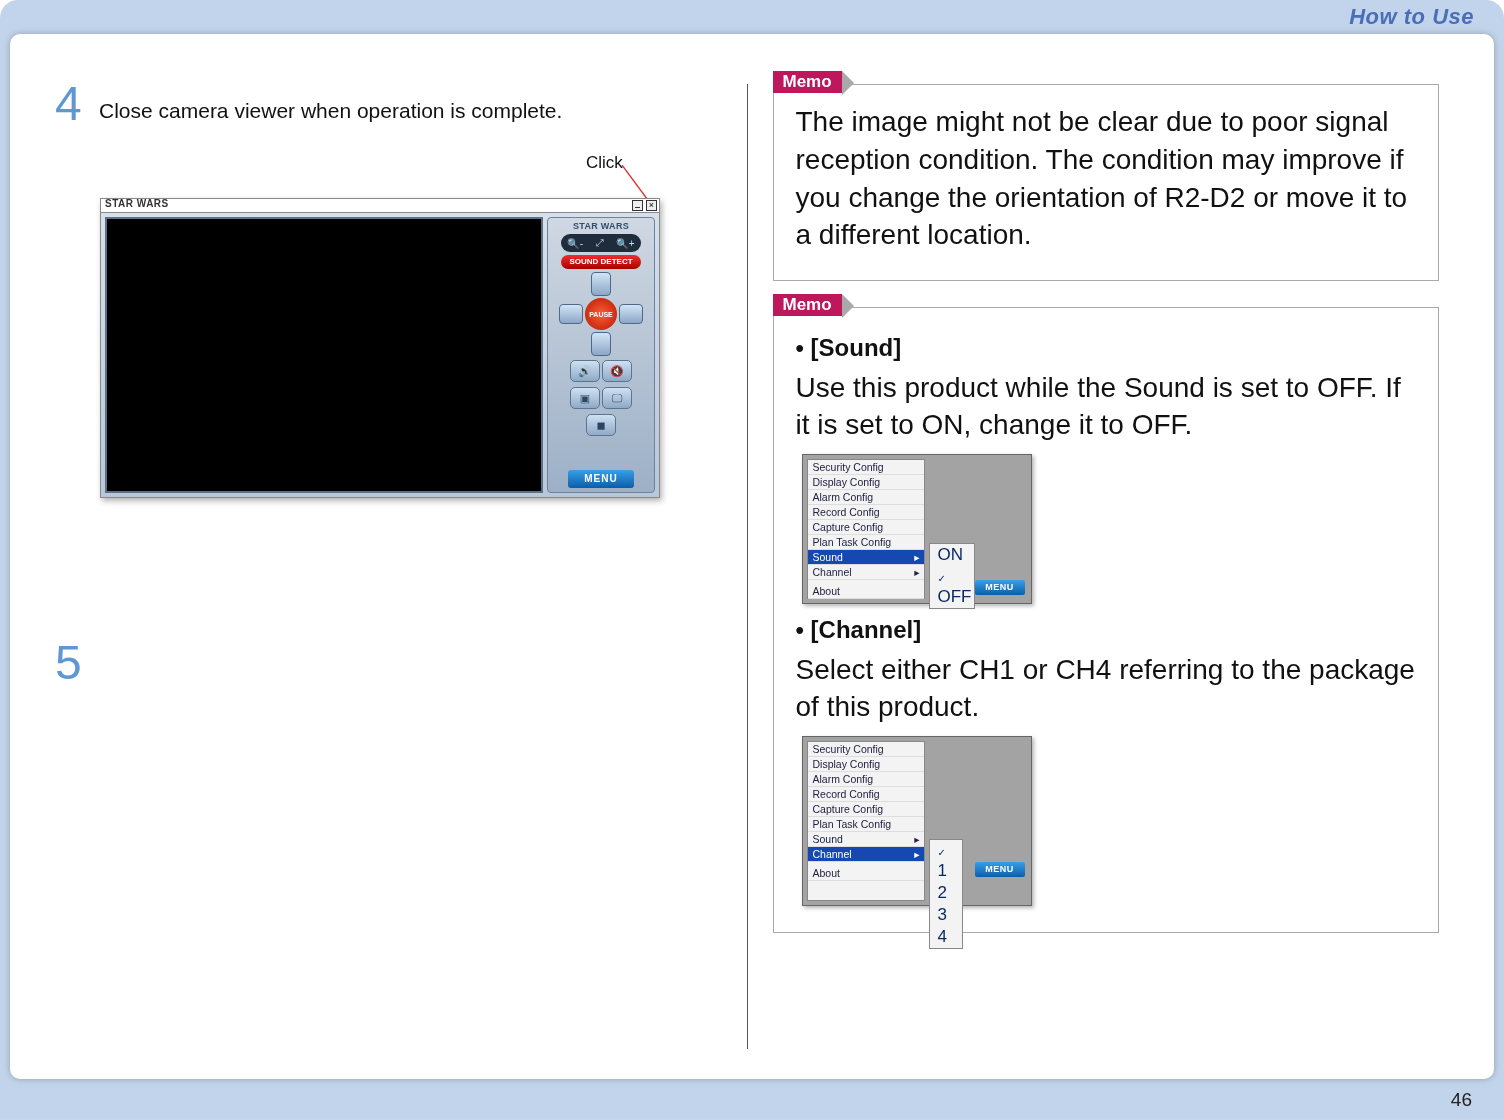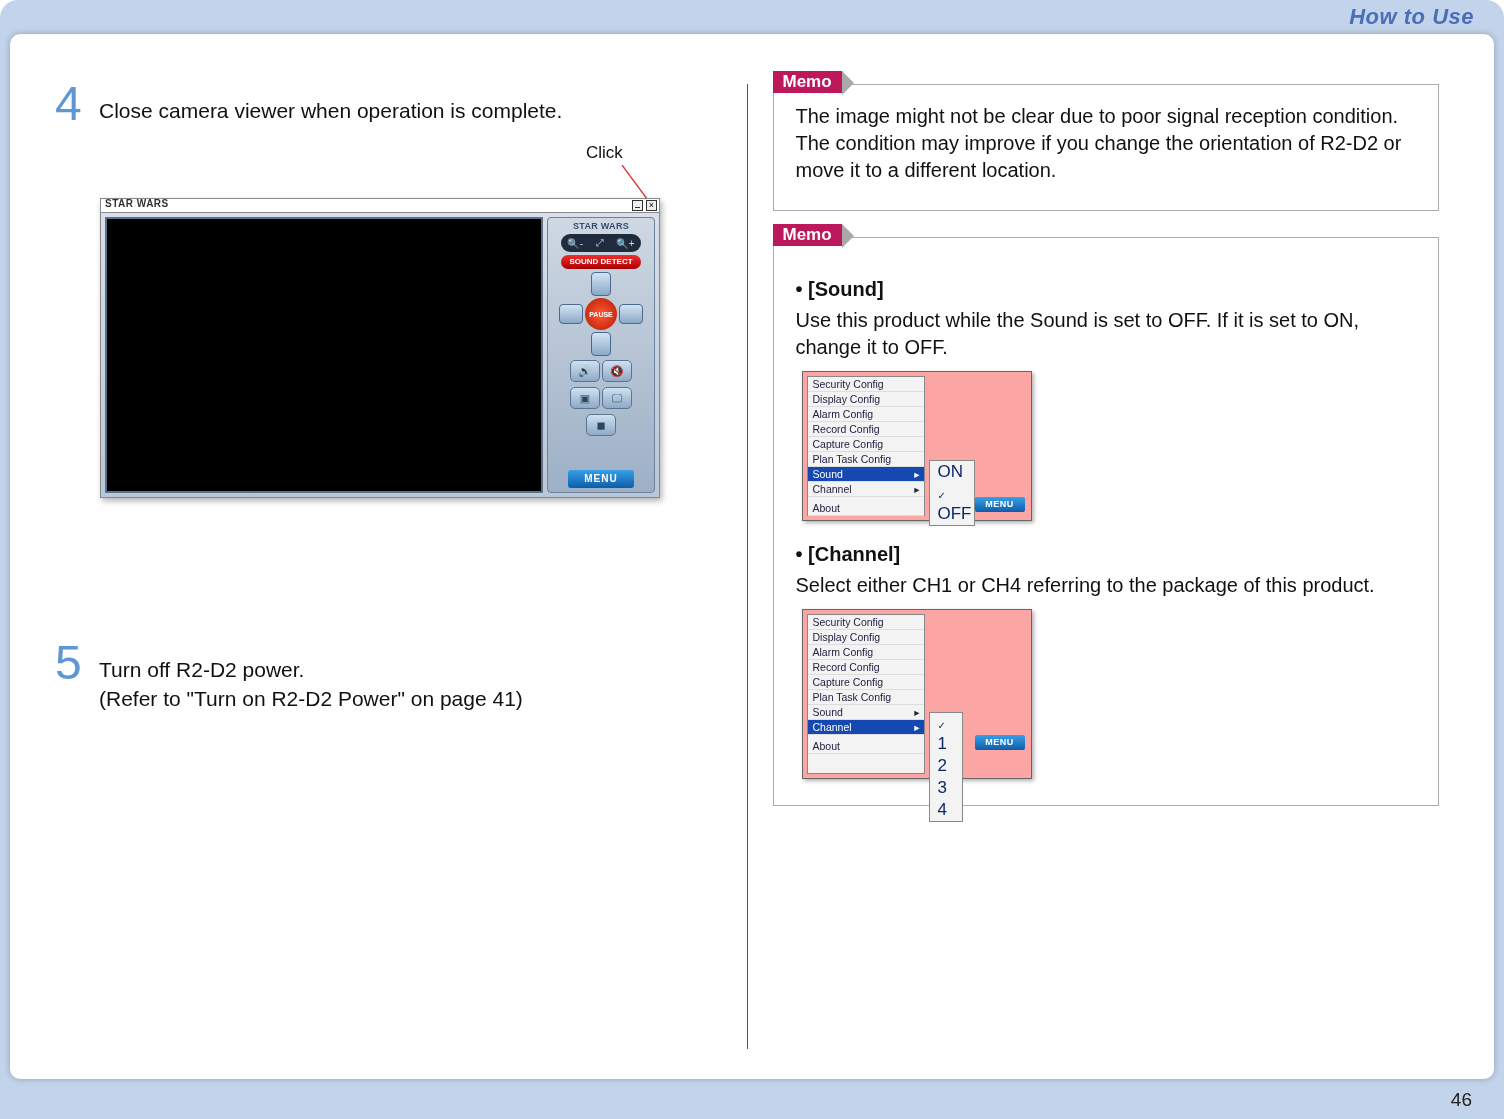--- a/index.html
+++ b/index.html
@@ -71,21 +71,21 @@
   }
   
   .click-block {
     position: relative;
     height: 370px;
     margin-left: 45px;
     margin-top: 10px;
   }
   .click-label {
     position: absolute;
-    top: 0;
+    top: 10px;
     left: 486px;
     font-size: 17px;
     color:#111;
   }
   .click-line {
     position: absolute;
     top: 22px;
     left: 500px;
     width: 80px;
     height: 50px;
@@ -189,29 +189,29 @@
     position:absolute; left:-1px; top:-14px;
     background:#be185d; color:#fff; font-weight:bold; font-size:17px;
     padding:1px 10px 1px 10px;
   }
   .memo-tag::after{
     content:""; position:absolute; right:-12px; top:0;
     border-top:12px solid transparent; border-bottom:12px solid transparent;
     border-left:12px solid #a9a9a9;
     height:0;
   }
-  .memo p { font-size:20px; line-height:1.35; color:#111; margin-bottom:10px;}
-  .memo .sub-h{font-weight:bold;font-size:20px;margin-top:20px;margin-bottom:4px;}
+  .memo p { font-size:28px; line-height:1.35; color:#111; margin-bottom:10px;}
+  .memo .sub-h{font-weight:bold;font-size:24px;margin-top:6px;margin-bottom:4px;}
   
   .mini {
     width: 230px;
     margin: 6px 0 10px 6px;
     border:1px solid #666;
     box-shadow: 2px 2px 4px rgba(0,0,0,0.3);
-    background:#fca5a5;
+    background:#a3a3a3;
     position:relative;
     font-size:11px;
     color:#0a2a66;
   }
   .mini-body{display:flex;}
   .mini-list{
     background:#f3f3f3;
     width:118px;
     border:1px solid #888;
     margin:4px;
@@ -310,24 +310,20 @@
               <div class="menu-btn">MENU</div>
             </div>
           </div>
         </div>
       </div>
 
       <div style="height:130px"></div>
 
       <div class="step">
         <div class="step-num">5</div>
-        <div class="step-text">
-          <span>Turn off R2-D2 power.</span><br>
-          <span>(Refer to "Turn on R2-D2 Power" on page 41)</span>
-        </div>
       </div>
 
     </div>
 
     <div class="divider"></div>
 
     <div class="col">
 
       <div class="memo">
         <div class="memo-tag">Memo</div>

